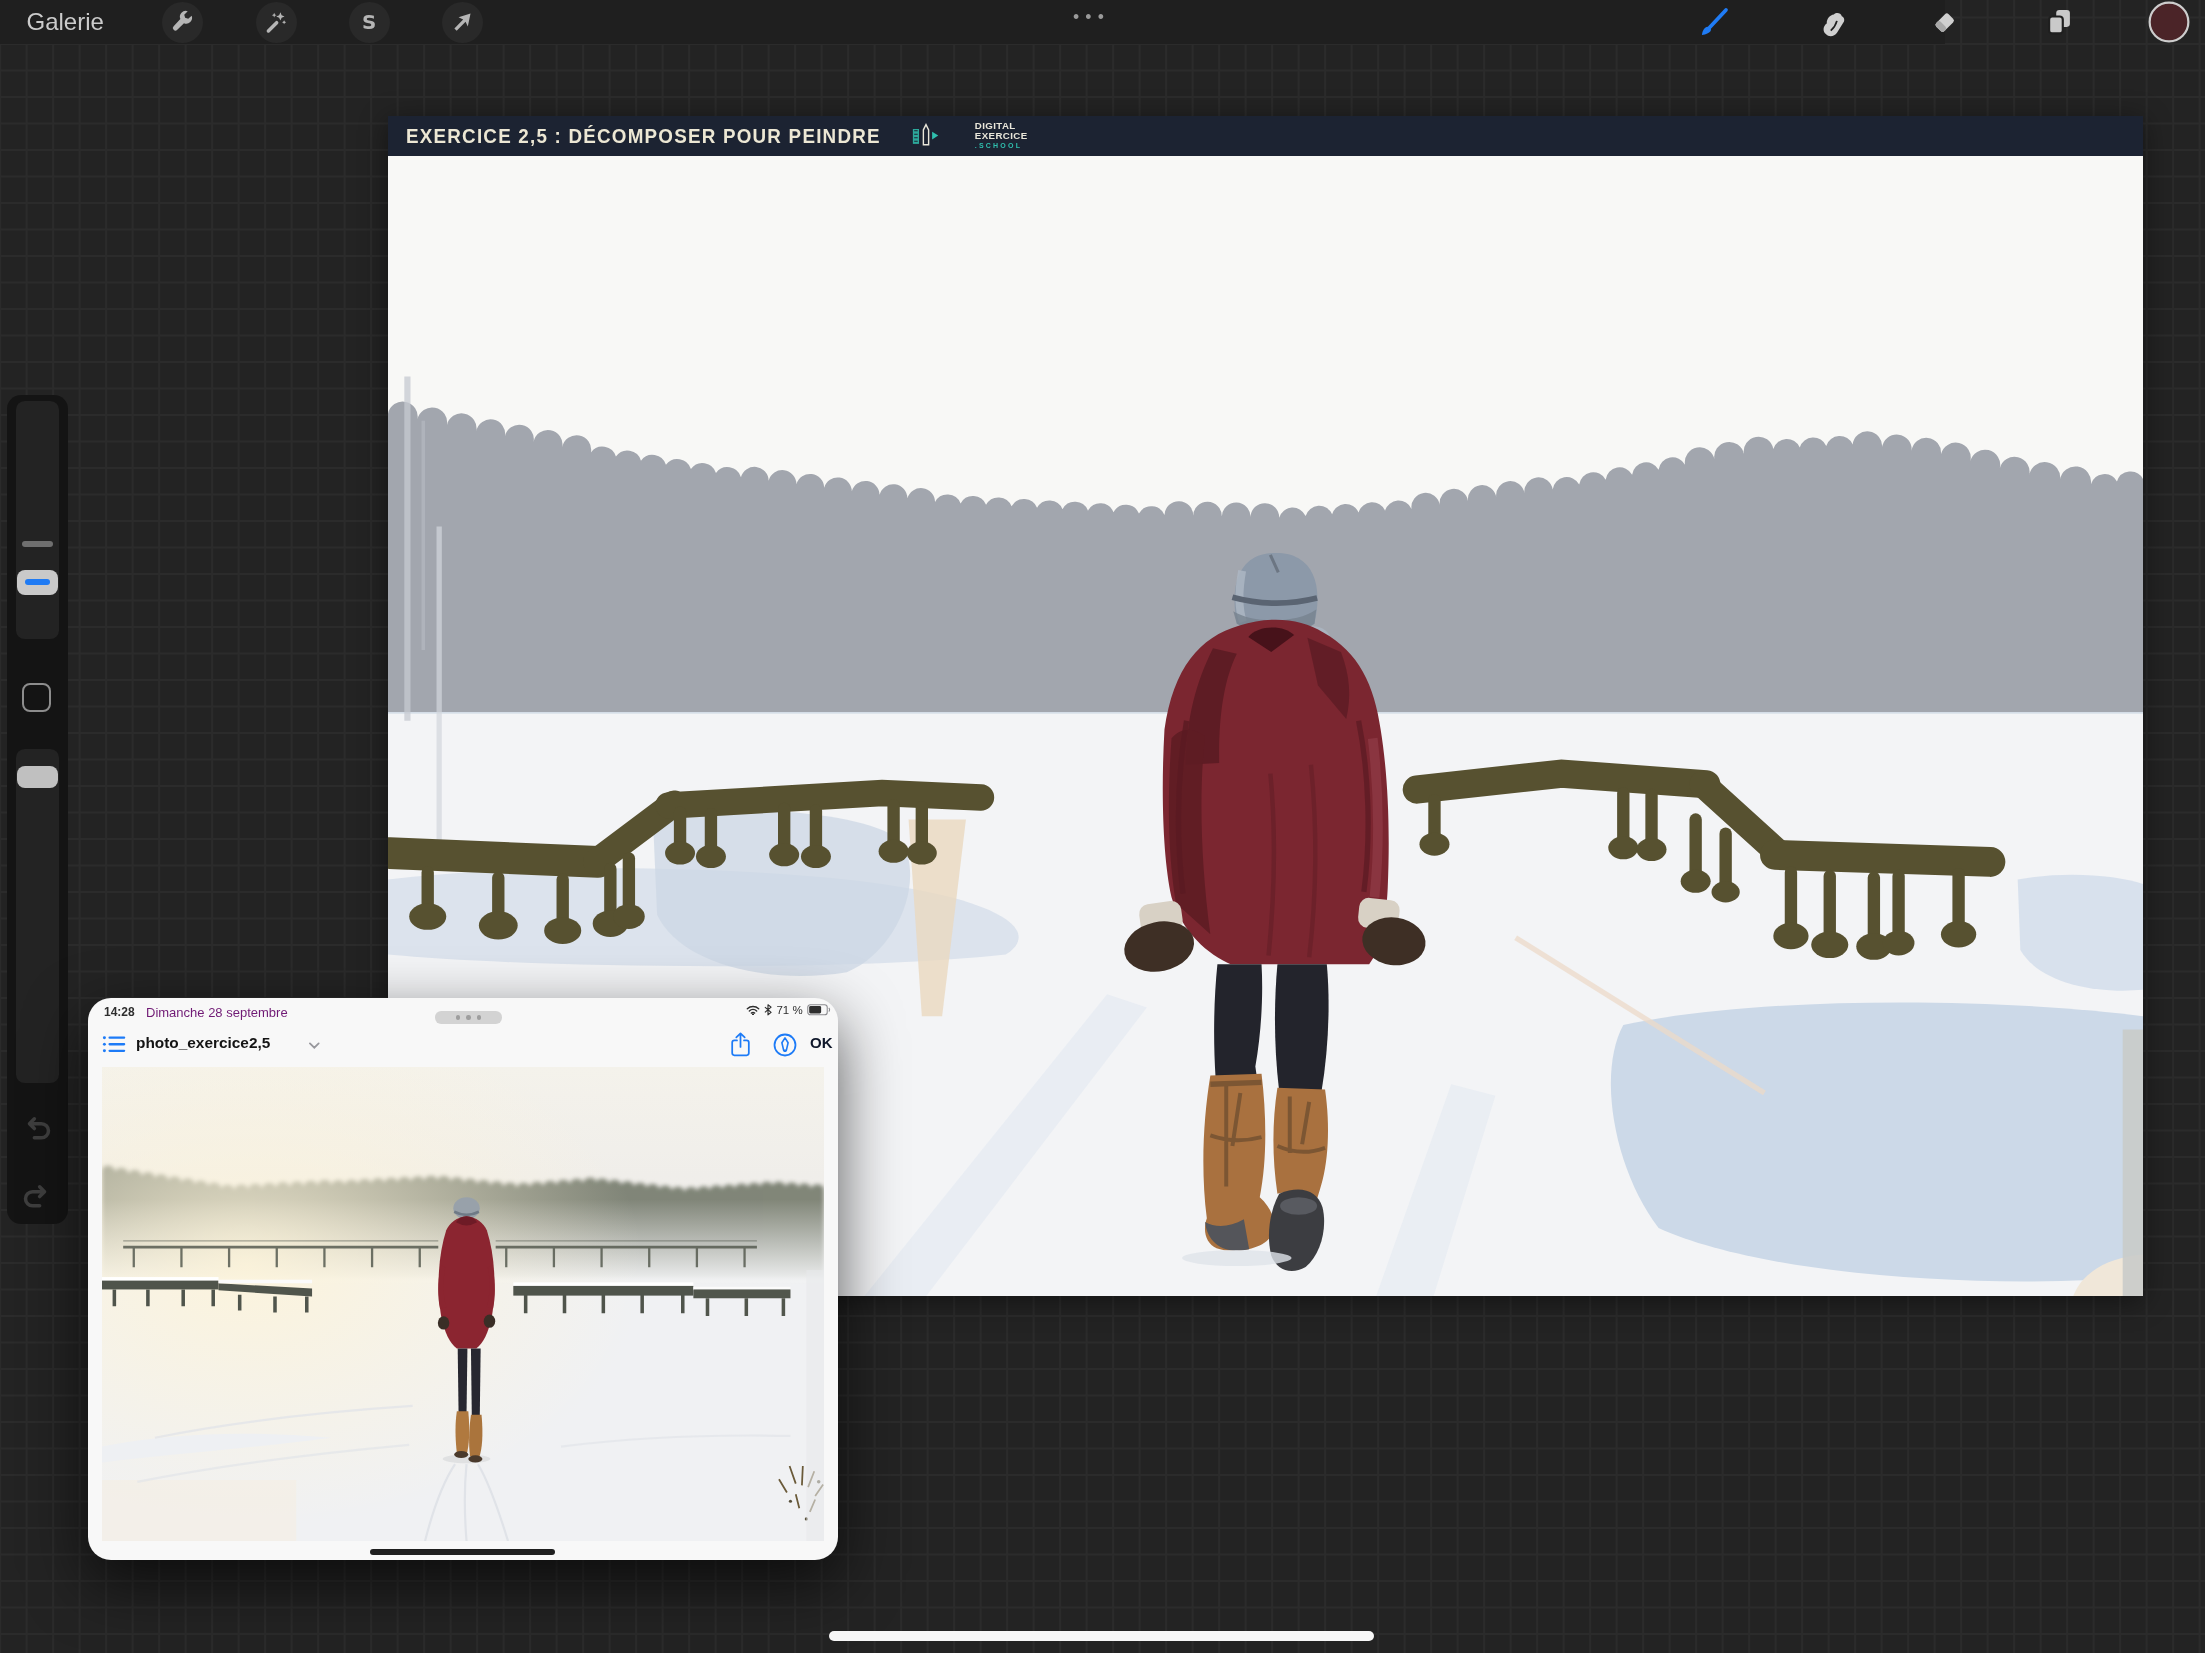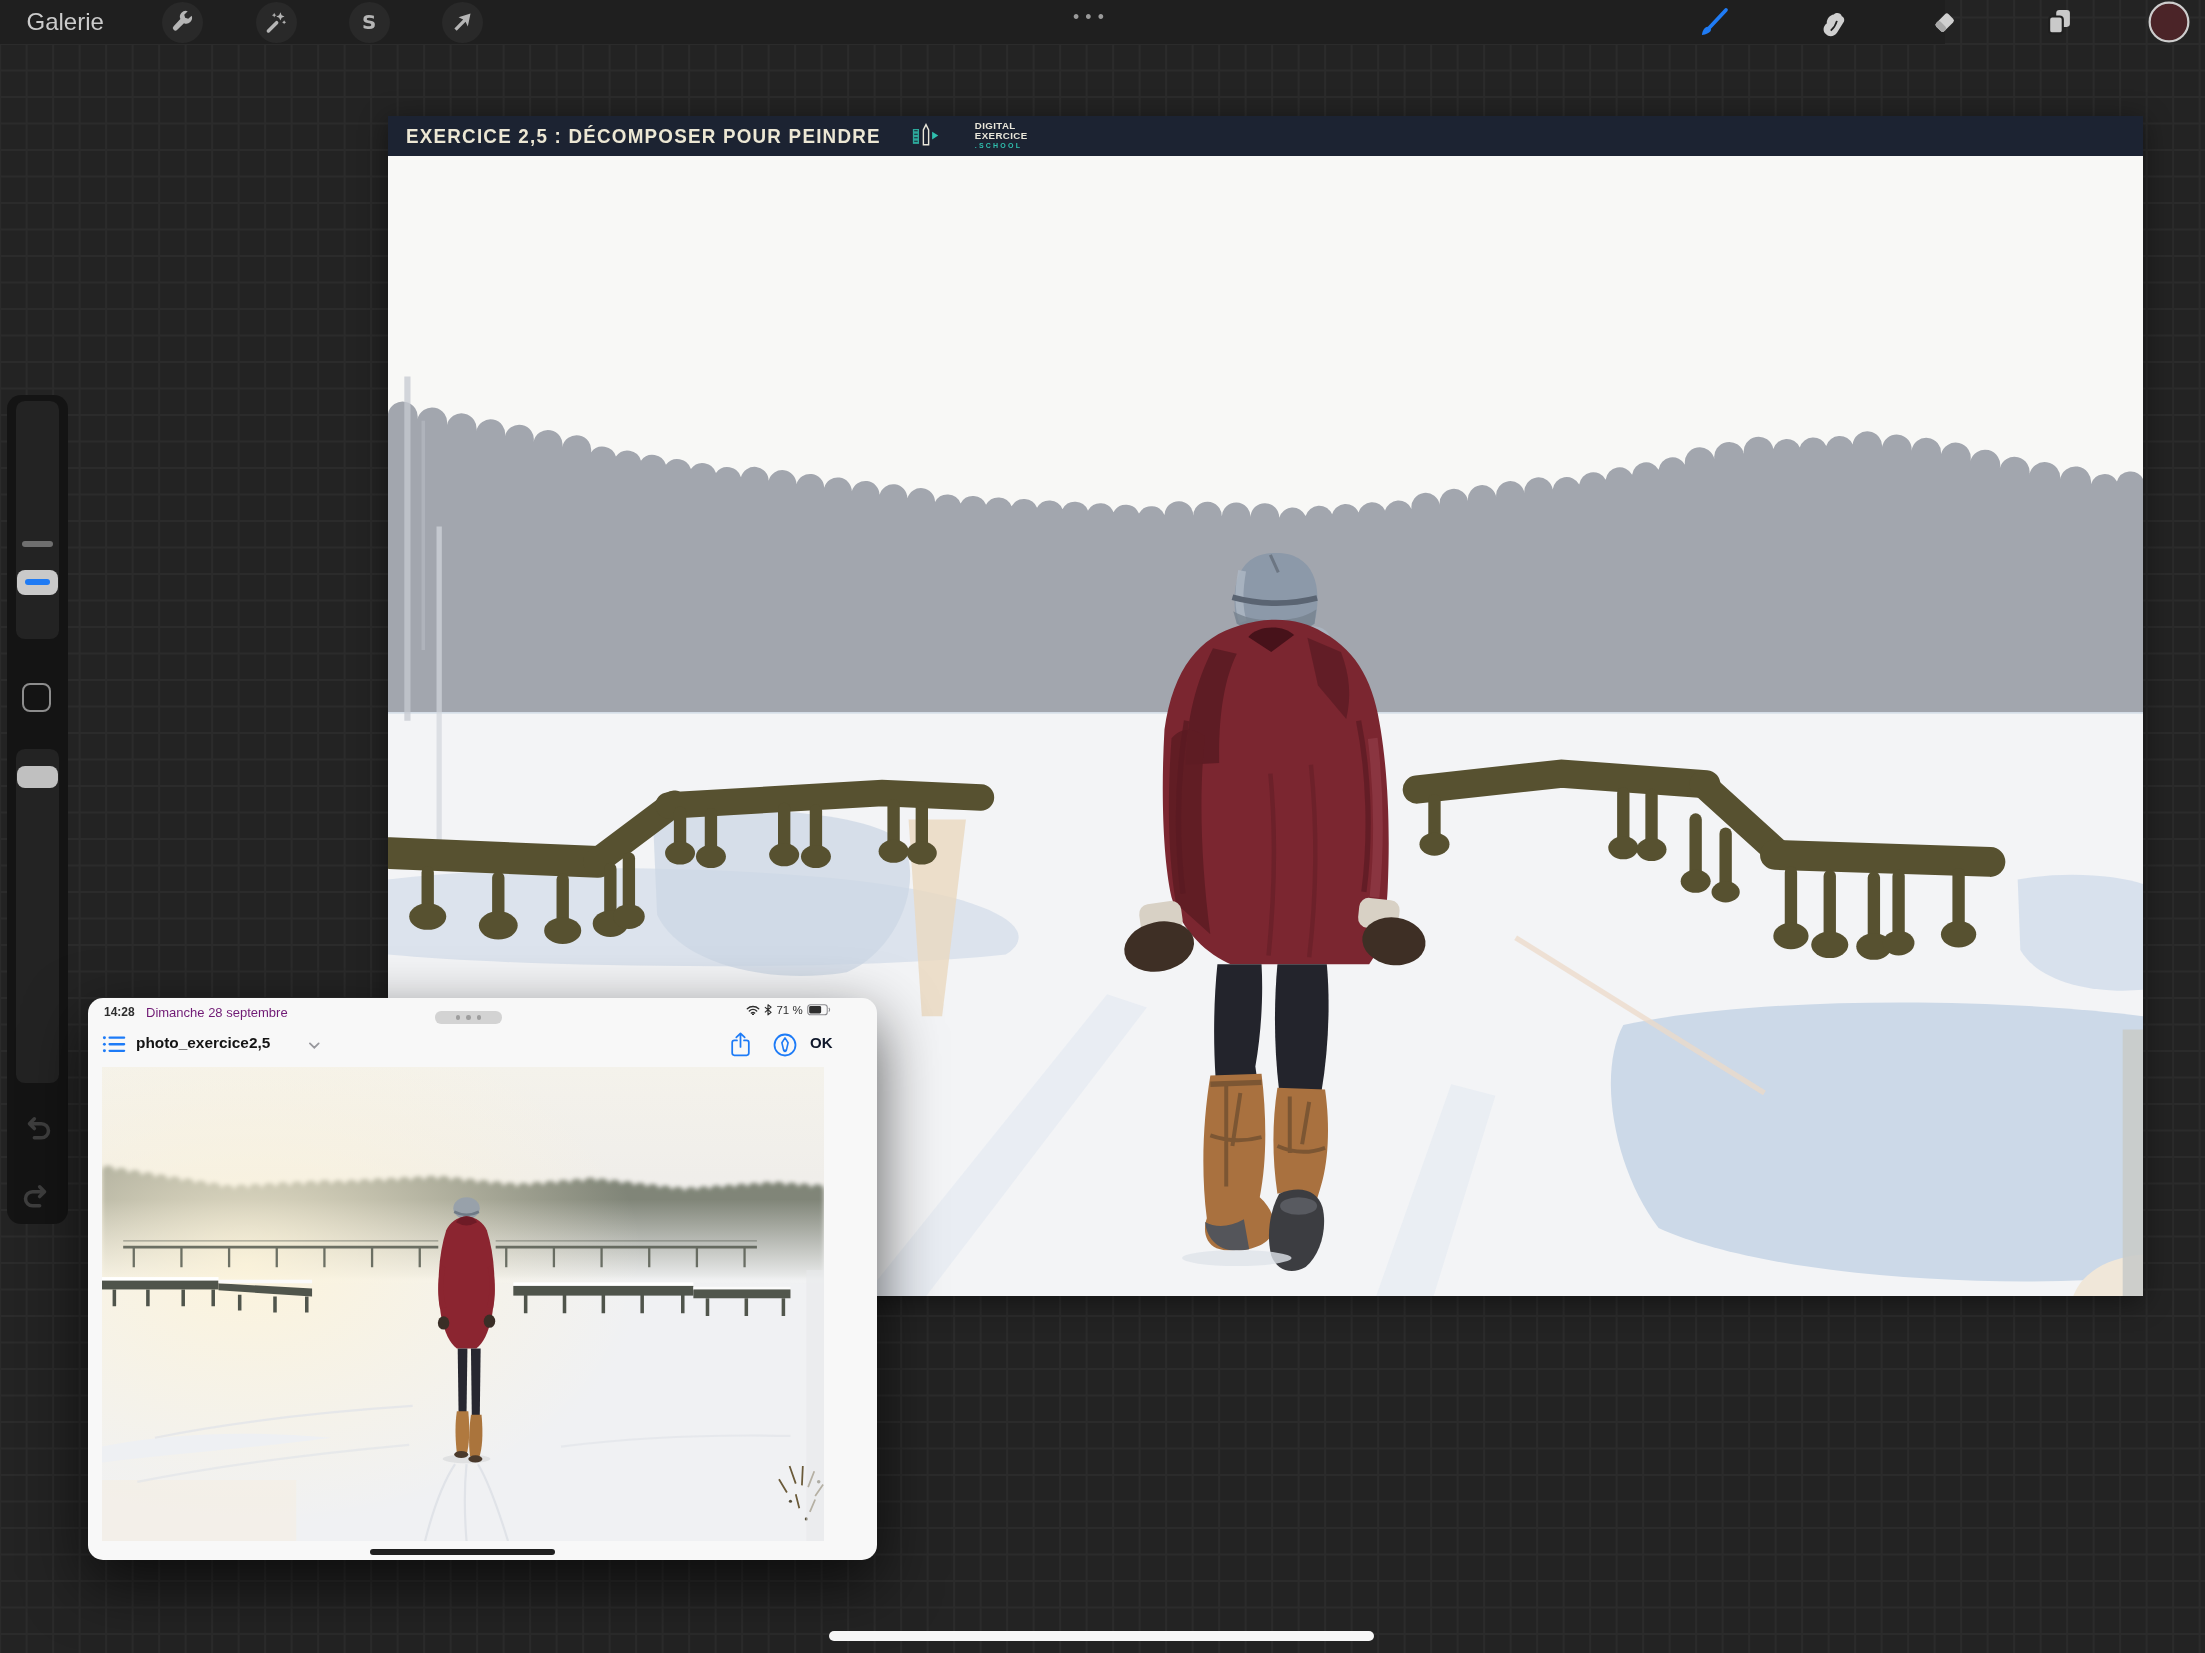--- a/index.html
+++ b/index.html
@@ -25,21 +25,21 @@
   .canvas-art{position:absolute;left:0;top:40px;width:1755px;height:1140px;background:#f7f7f5;overflow:hidden;}
   
   .sidebar{position:absolute;left:7px;top:395px;width:61px;height:829px;background:rgba(20,20,20,.96);border-radius:14px;}
   .track{position:absolute;left:8.8px;width:43px;background:#232323;border-radius:8.8px;}
   .tick{position:absolute;left:15px;top:146px;width:31px;height:6.2px;border-radius:3.1px;background:#6f6f6f;}
   .handle{position:absolute;left:9.7px;width:41px;border-radius:8px;}
   .blue-dash{position:absolute;left:8px;top:8.8px;width:25px;height:6.2px;border-radius:3.1px;background:#1f7bf4;}
   .modify{position:absolute;left:15px;top:288px;width:29px;height:29px;border:2.6px solid #8d8d8d;border-radius:8px;box-sizing:border-box;background:transparent;}
   .histbtn{position:absolute;left:14px;width:32px;height:26.5px;}
   
-  .refwin{position:absolute;left:88px;top:998px;width:750px;height:562px;border-radius:15px;background:#f8f8f8;box-shadow:0 22px 62px rgba(0,0,0,.65);overflow:hidden;padding-left:39px;}
+  .refwin{position:absolute;left:88px;top:998px;width:750px;height:562px;border-radius:23px;background:#f8f8f8;box-shadow:0 22px 62px rgba(0,0,0,.65);overflow:hidden;}
   .statusrow{position:absolute;left:0;top:0;width:750px;height:26.5px;}
   .st-time{position:absolute;left:16px;top:7px;font-size:12px;font-weight:bold;color:#2e2e2e;}
   .st-date{position:absolute;left:58px;top:7px;font-size:13px;color:#701a75;}
   .st-pill{position:absolute;left:347px;top:13.2px;width:67px;height:12.4px;border-radius:6.2px;background:#d3d3d3;display:flex;align-items:center;justify-content:center;gap:6.2px;}
   .st-pill i{width:4.4px;height:4.4px;border-radius:50%;background:#9e9e9e;}
   .st-right{position:absolute;right:7px;top:6.2px;display:flex;align-items:center;gap:4.4px;color:#2e2e2e;font-size:11.5px;}
   .wintool{position:absolute;left:0;top:26.5px;width:806px;height:41px;}
   .win-title{position:absolute;left:48px;top:9.7px;font-size:15.4px;font-weight:600;color:#141414;}
   .win-ok{position:absolute;left:722px;top:9.7px;font-size:15px;font-weight:600;color:#0f172a;}
   .photo{position:absolute;left:14px;top:69px;width:722px;height:474px;background:#eef0f2;overflow:hidden;}

